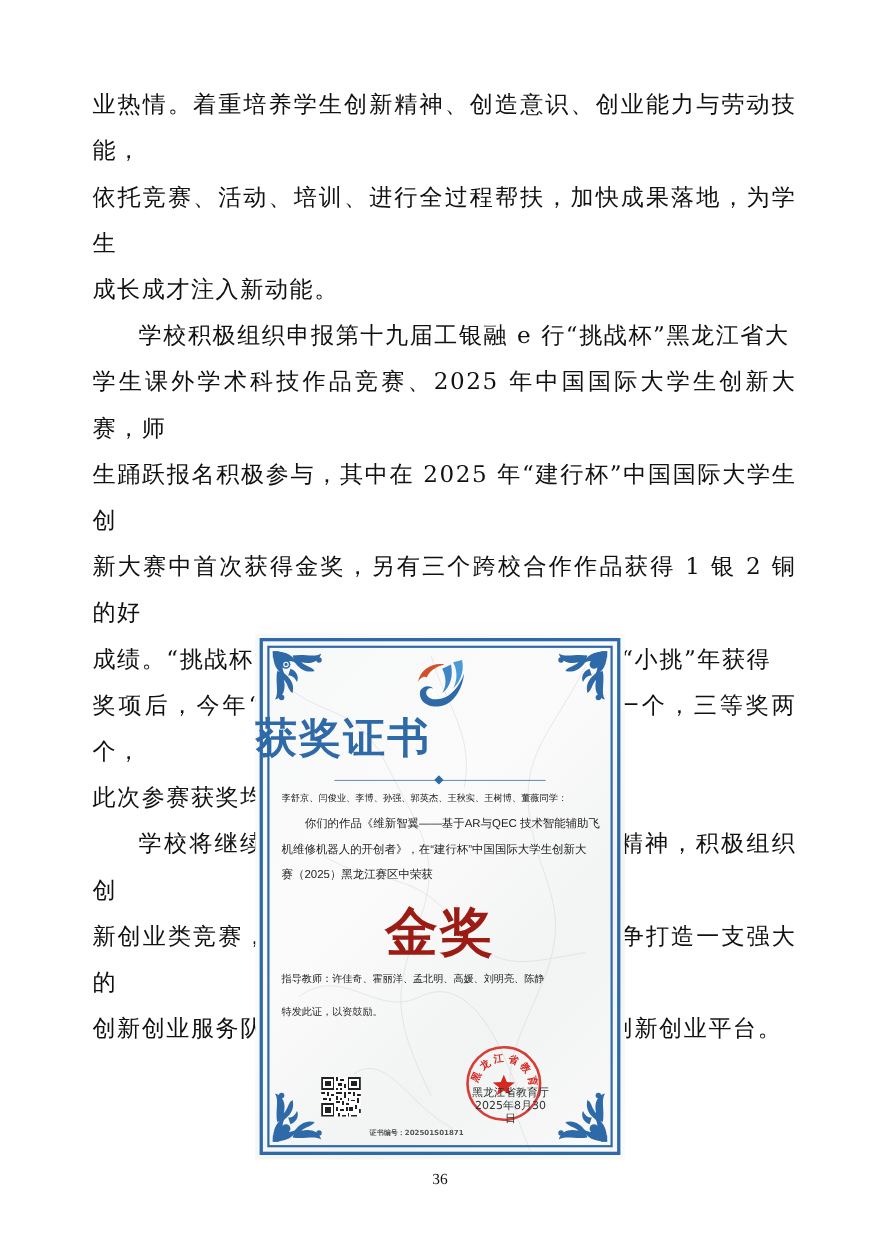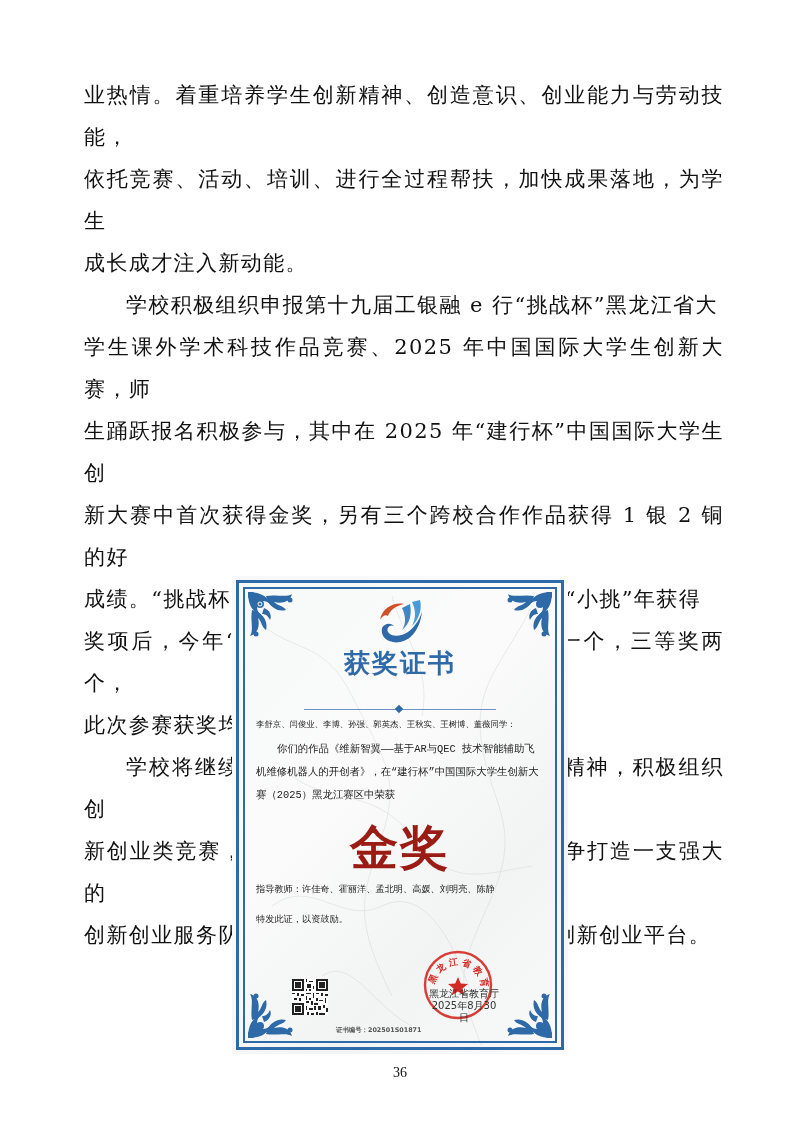--- a/index.html
+++ b/index.html
@@ -72,24 +72,23 @@
       left: 140px;
       top: 22px;
       width: 56px;
       height: 48px;
     }
     .cert-title {
       position: absolute;
       left: 0;
       right: 0;
       top: 70px;
-      text-align: center;
       font-family: "DejaVu Serif", "Liberation Serif", serif;
       font-weight: bold;
-      font-size: 26px;
+      font-size: 38px;
       color: #2f6aa8;
       letter-spacing: 2px;
     }
     .cert-divider {
       position: absolute;
       left: 72px;
       width: 192px;
       top: 130px;
       height: 8px;
     }
@@ -106,21 +105,21 @@
       left: 92px;
       width: 6px;
       height: 6px;
       background: #2f6aa8;
       transform: rotate(45deg);
     }
     .cert-text {
       position: absolute;
       left: 24px;
       right: 10px;
-      font-family: Liberation Mono, monospace;
+      font-family: Liberation Sans, sans-serif;
       color: #222;
     }
     .cert-recipients {
       top: 142px;
       font-size: 8.4px;
       line-height: 14px;
       white-space: nowrap;
     }
     .cert-body {
       top: 162px;

